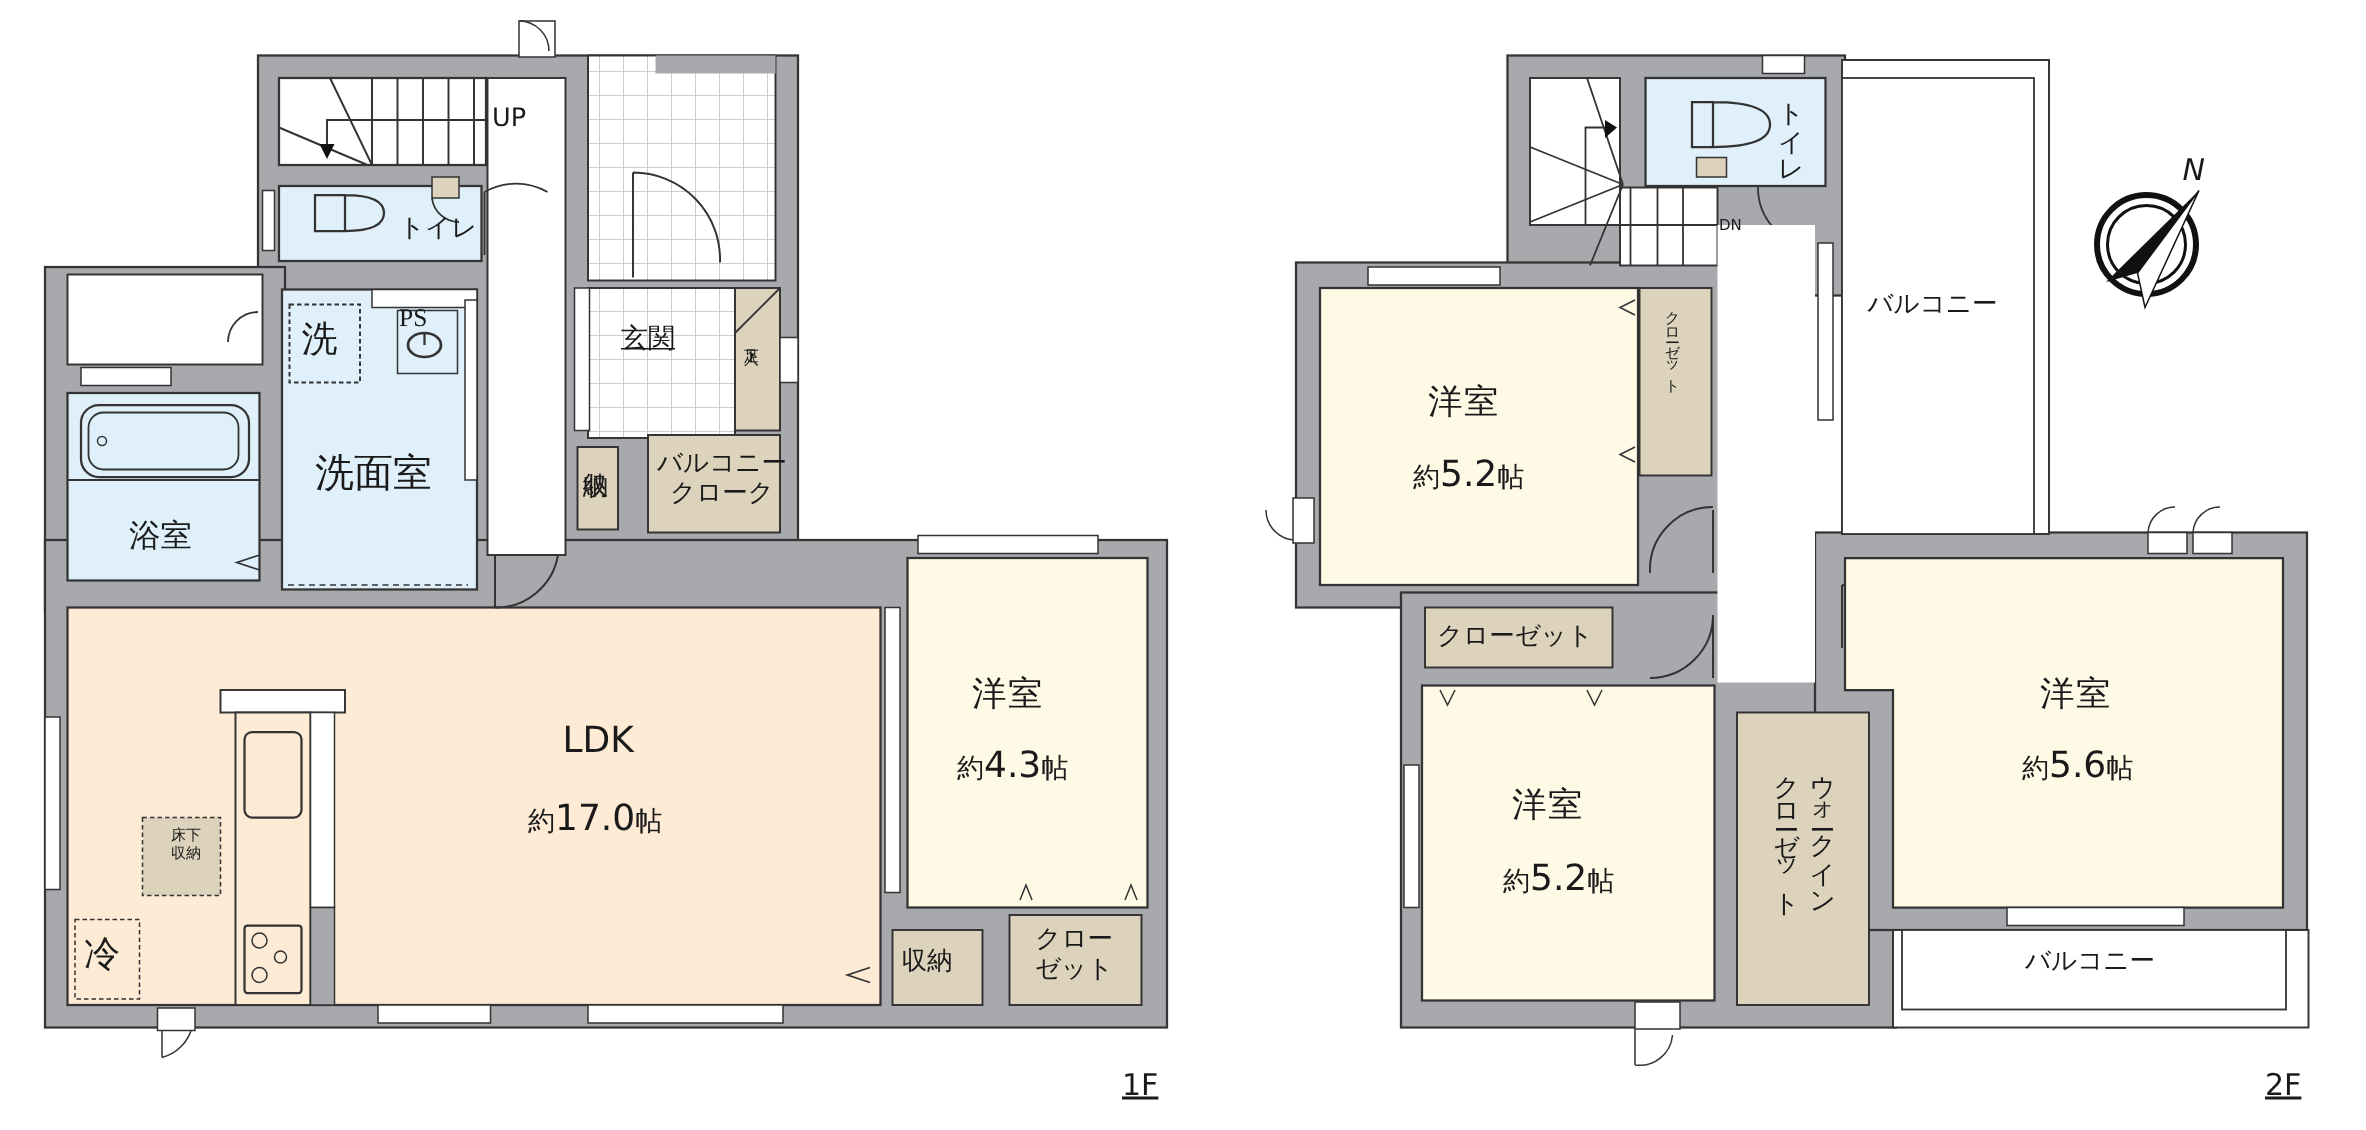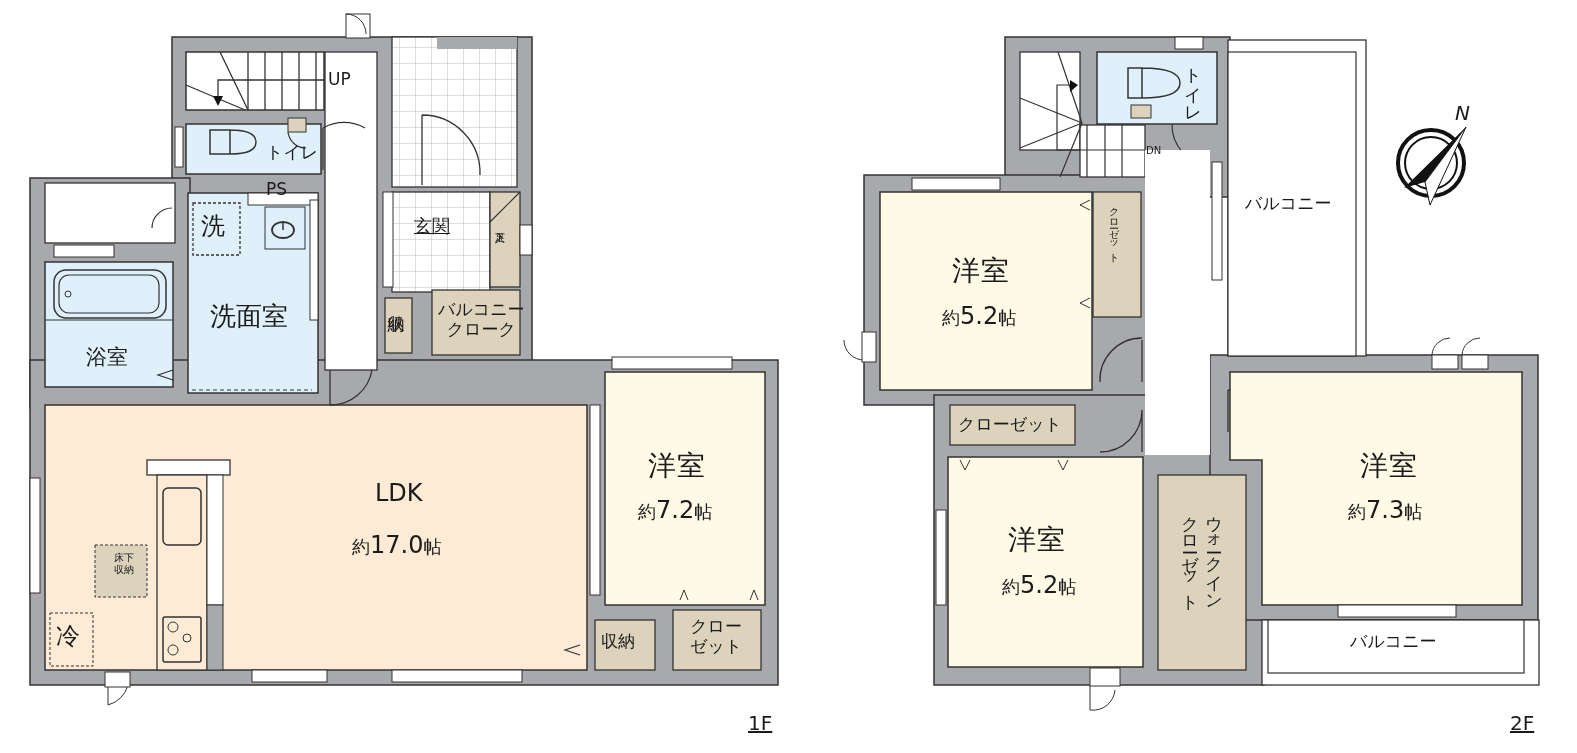--- a/index.html
+++ b/index.html
@@ -1,20 +1,20 @@
 <!DOCTYPE html>
 <html><head>
 <meta charset="utf-8">
 <style>
   html, body { margin: 0; padding: 0; background: #ffffff; }
   body { width: 1577px; height: 753px; position: relative; overflow: hidden;
          font-family: "DejaVu Sans", "Liberation Sans", sans-serif; color: #1a1a1a; }
   #plan { position: absolute; left: 0; top: 0; width: 1577px; height: 753px; }
   .lbl { position: absolute; white-space: nowrap; text-align: center; line-height: 1.15; }
-  .room-name { font-size: 28px; letter-spacing: 1px; }
+  .room-name { font-size: 23px; letter-spacing: 1px; }
   .room-size { font-size: 18px; }
   .room-size .num { font-size: 24px; }
   .small { font-size: 17px; }
   .tiny { font-size: 10px; }
   .vert { writing-mode: vertical-rl; text-orientation: upright; letter-spacing: 0px; }
   .floor-tag { font-size: 20px; text-decoration: underline; }
 </style>
 </head>
 <body>
 
@@ -176,21 +176,21 @@
       <circle cx="1431" cy="163" r="33" fill="none" stroke="#111" stroke-width="4"></circle>
       <circle cx="1431" cy="163" r="26" fill="none" stroke="#111" stroke-width="2"></circle>
       <polygon points="1466,127 1404,188 1425,182" fill="#111"></polygon>
       <polygon points="1466,127 1425,182 1430,205" fill="#fff" stroke="#111" stroke-width="1"></polygon>
     </g>
   </g>
 </svg>
 
 <div class="lbl small" style="left:328px;top:70px;text-align:right;">UP</div>
 <div class="lbl small" style="left:266px;top:143px;">トイレ</div>
-<div class="lbl small" style="left:266px;top:180px;">PS</div>
+<div class="lbl small" style="left:266px;top:202px;font-family:Liberation Serif, serif;">PS</div>
 <div class="lbl" style="left:201px;top:213px;font-size:24px;">洗</div>
 <div class="lbl" style="left:210px;top:302px;font-size:26px;">洗面室</div>
 <div class="lbl" style="left:86px;top:345px;font-size:21px;">浴室</div>
 <div class="lbl" style="left:414px;top:216px;font-size:18px;text-decoration:underline;">玄関</div>
 <div class="lbl vert tiny" style="left:494px;top:225px;">下足入</div>
 <div class="lbl vert small" style="left:386px;top:302px;">収納</div>
 <div class="lbl small" style="left:438px;top:300px;">
   <div>バルコニー</div>
   <div>クローク</div>
 </div>
@@ -198,21 +198,21 @@
 <div class="lbl room-size" style="left:352px;top:532px;">
   <span>約</span><span class="num">17.0</span><span>帖</span>
 </div>
 <div class="lbl tiny" style="left:100px;top:552px;margin-left:14px;">
   <div>床下</div>
   <div>収納</div>
 </div>
 <div class="lbl" style="left:56px;top:623px;font-size:24px;">冷</div>
 <div class="lbl room-name" style="left:648px;top:450px;">洋室</div>
 <div class="lbl room-size" style="left:638px;top:497px;">
-  <span>約</span><span class="num">7.2</span><span>帖</span>
+  <span>約</span><span class="num">4.3</span><span>帖</span>
 </div>
 <div class="lbl small" style="left:601px;top:632px;">収納</div>
 <div class="lbl small" style="left:690px;top:617px;">
   <div>クロー</div>
   <div>ゼット</div>
 </div>
 <div class="lbl floor-tag" style="left:748px;top:712px;">1F</div>
 
 <div class="lbl vert small" style="left:1183px;top:56px;">トイレ</div>
 <div class="lbl tiny" style="left:1146px;top:145px;">DN</div>
@@ -229,16 +229,16 @@
 <div class="lbl room-name" style="left:1008px;top:524px;">洋室</div>
 <div class="lbl room-size" style="left:1002px;top:572px;">
   <span>約</span><span class="num">5.2</span><span>帖</span>
 </div>
 
 <div class="lbl vert small" style="left:1204px;top:505px;">ウォークイン</div>
 <div class="lbl vert small" style="left:1180px;top:505px;">クローゼット</div>
 
 <div class="lbl room-name" style="left:1360px;top:450px;">洋室</div>
 <div class="lbl room-size" style="left:1348px;top:497px;">
-  <span>約</span><span class="num">7.3</span><span>帖</span>
+  <span>約</span><span class="num">5.6</span><span>帖</span>
 </div>
 <div class="lbl small" style="left:1350px;top:632px;">バルコニー</div>
 <div class="lbl floor-tag" style="left:1510px;top:712px;">2F</div>
 
 </body></html>

